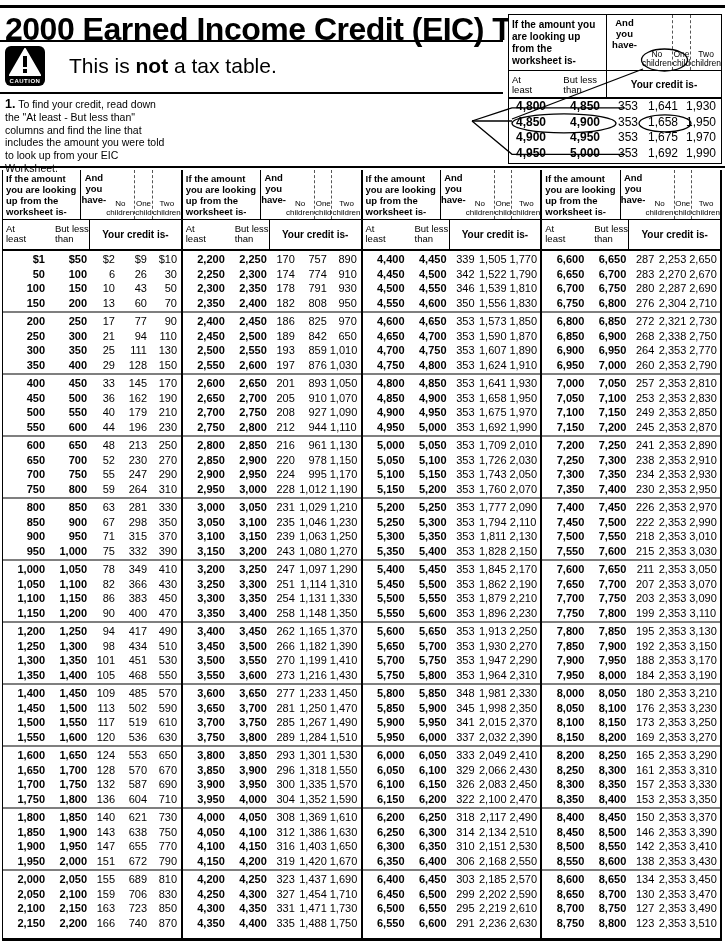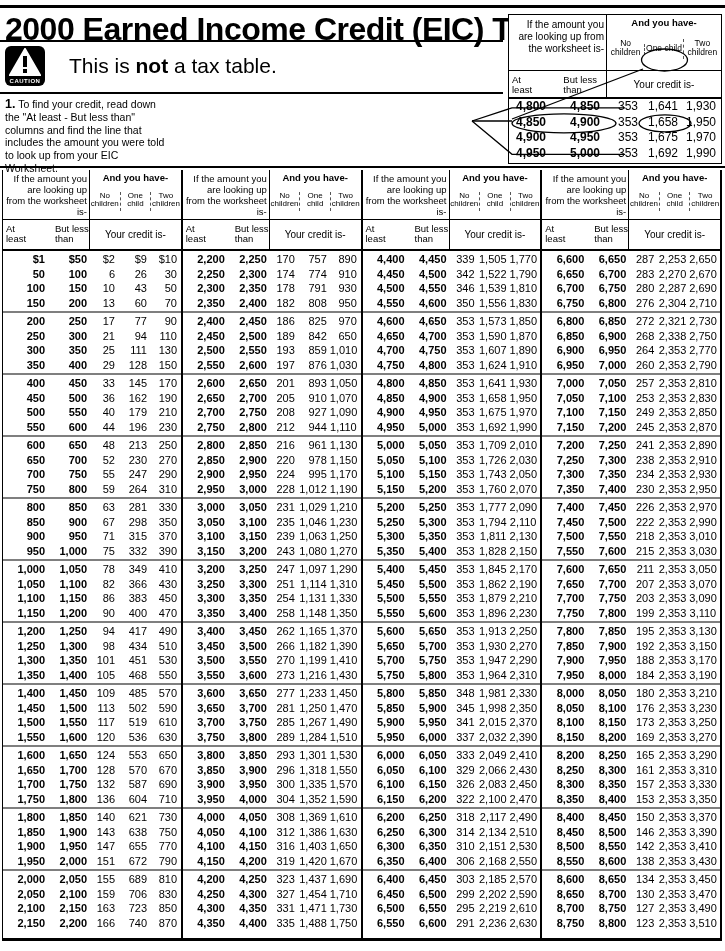--- a/index.html
+++ b/index.html
@@ -24,34 +24,34 @@
   .example-label{font-weight:bold;font-size:14px;}
   .table-toprule{position:absolute;top:166px;left:0;width:725px;height:2px;background:#000;}
 
   
   .example-box{position:absolute;left:508px;top:14px;width:214px;height:150px;border:1.5px solid #000;background:#fff;}
   .example-annot{position:absolute;left:460px;top:14px;width:266px;height:152px;pointer-events:none;}
 
   
   .ghead{border-bottom:2px solid #000;}
   .hrow1{display:flex;border-bottom:1px solid #000;height:50px;}
-  .hlookup{width:87px;border-right:1px solid #000;font-weight:normal;font-size:9.5px;line-height:11px;padding:3px 2px 0 3px;text-align:right;}
-  .hhave{flex:1;display:flex;flex-direction:column;}
+  .hlookup{width:87px;border-right:1px solid #000;font-weight:bold;font-size:9.5px;line-height:11px;padding:3px 2px 0 3px;}
+  .hhave{flex:1;display:flex;flex-direction:row;}
   .havelbl{font-weight:bold;font-size:9.5px;text-align:center;padding-top:2px;}
-  .childcols{flex:1;display:flex;align-items:center;}
+  .childcols{flex:1;display:flex;}
   .childcol{flex:1;display:flex;align-items:flex-end;justify-content:center;text-align:center;
             font-size:8px;line-height:8.5px;padding-bottom:2px;}
   .childcol+.childcol{border-left:1px dashed #555;}
   .hrow2{display:flex;height:29px;}
   .hamounts{width:87px;border-right:1px solid #000;display:flex;font-size:9.5px;line-height:10px;padding-top:4px;gap:16px;}
   .atleast{width:45px;padding-left:3px;}
   .atleast span{display:inline-block;width:24px;}
   .butless{width:42px;}
   .butless span{display:inline-block;width:34px;}
-  .hcredit{flex:1;text-align:center;font-weight:normal;font-size:10px;align-self:center;}
+  .hcredit{flex:1;text-align:center;font-weight:bold;font-size:10px;align-self:center;}
 
   
   .ebhead .hrow1{height:56px;}
   .ebhead .hrow2{height:26px;}
   .ebhead .hlookup,.ebhead .hamounts{width:98px;}
   .ebhead .hlookup{font-size:10px;line-height:12px;padding-top:4px;}
   .ebhead .atleast{width:46px;}
   .ebhead .butless{width:52px;}
   .ebhead .childcol{font-size:8.5px;line-height:9px;}
 

